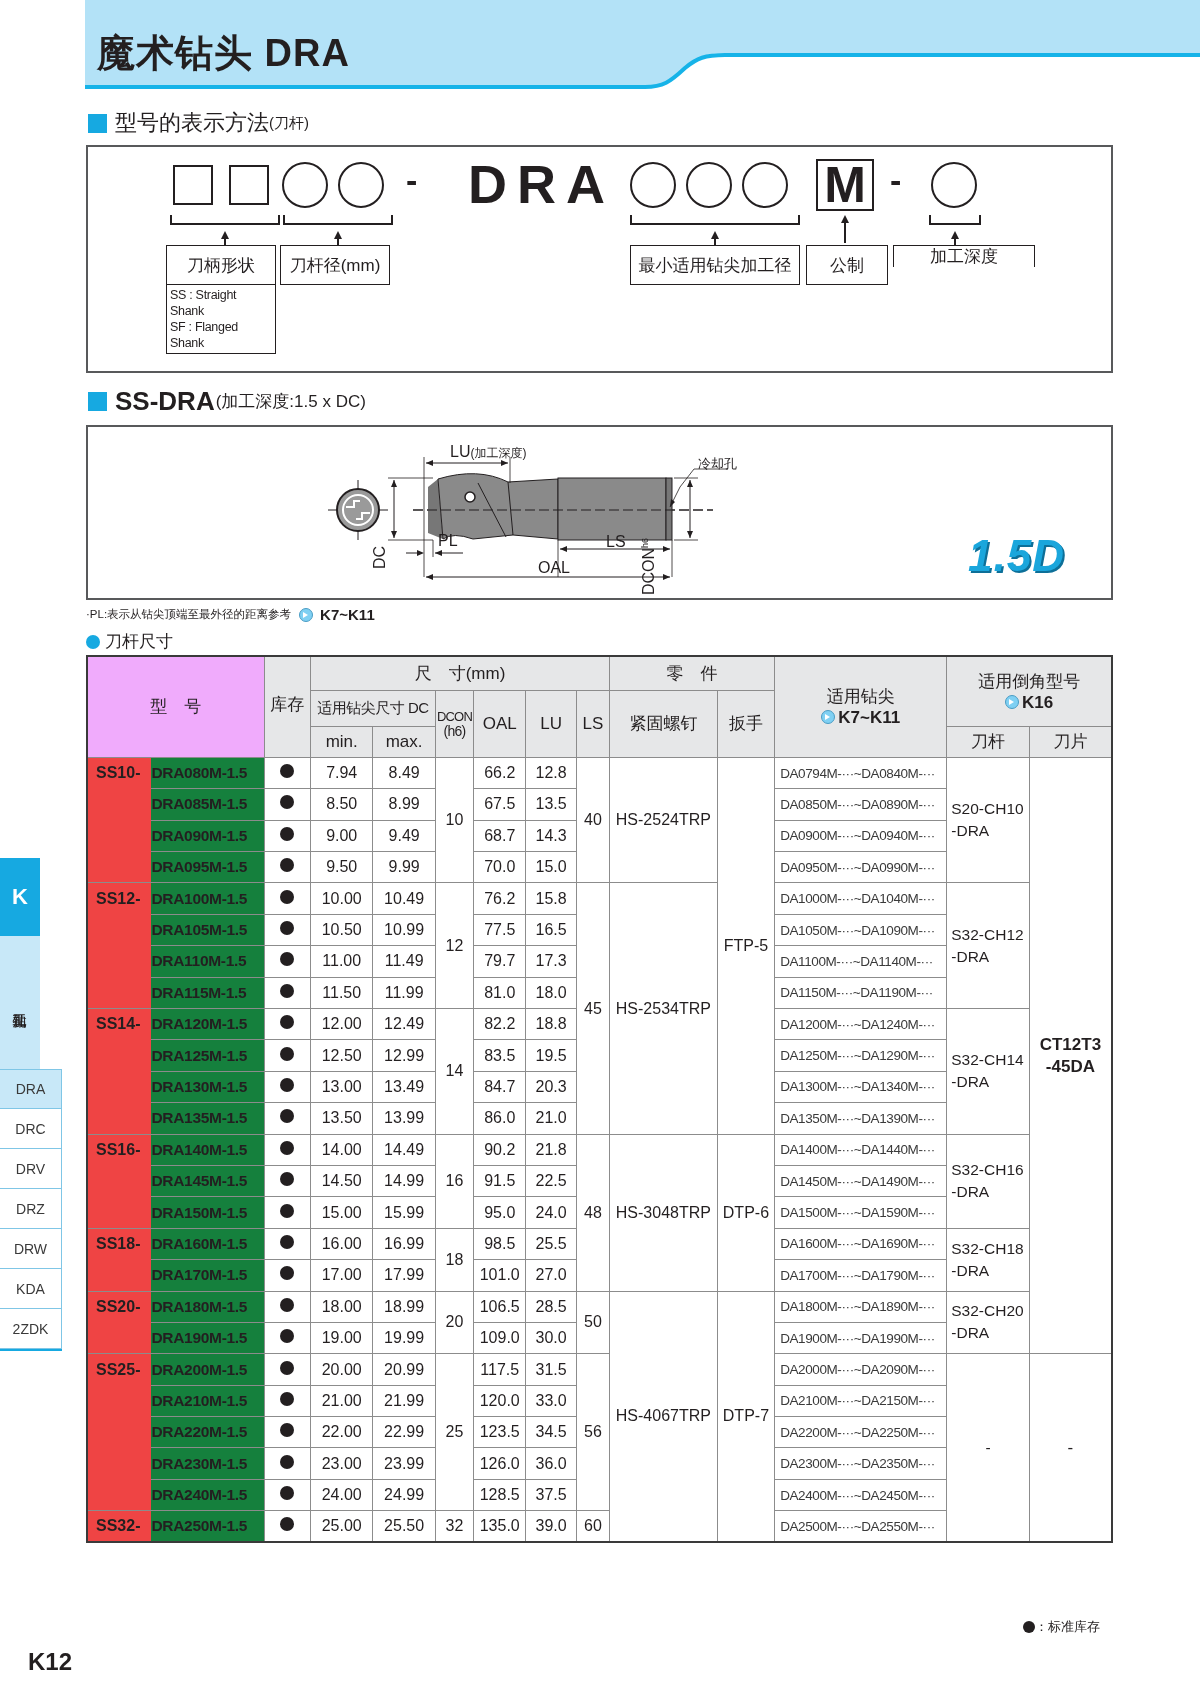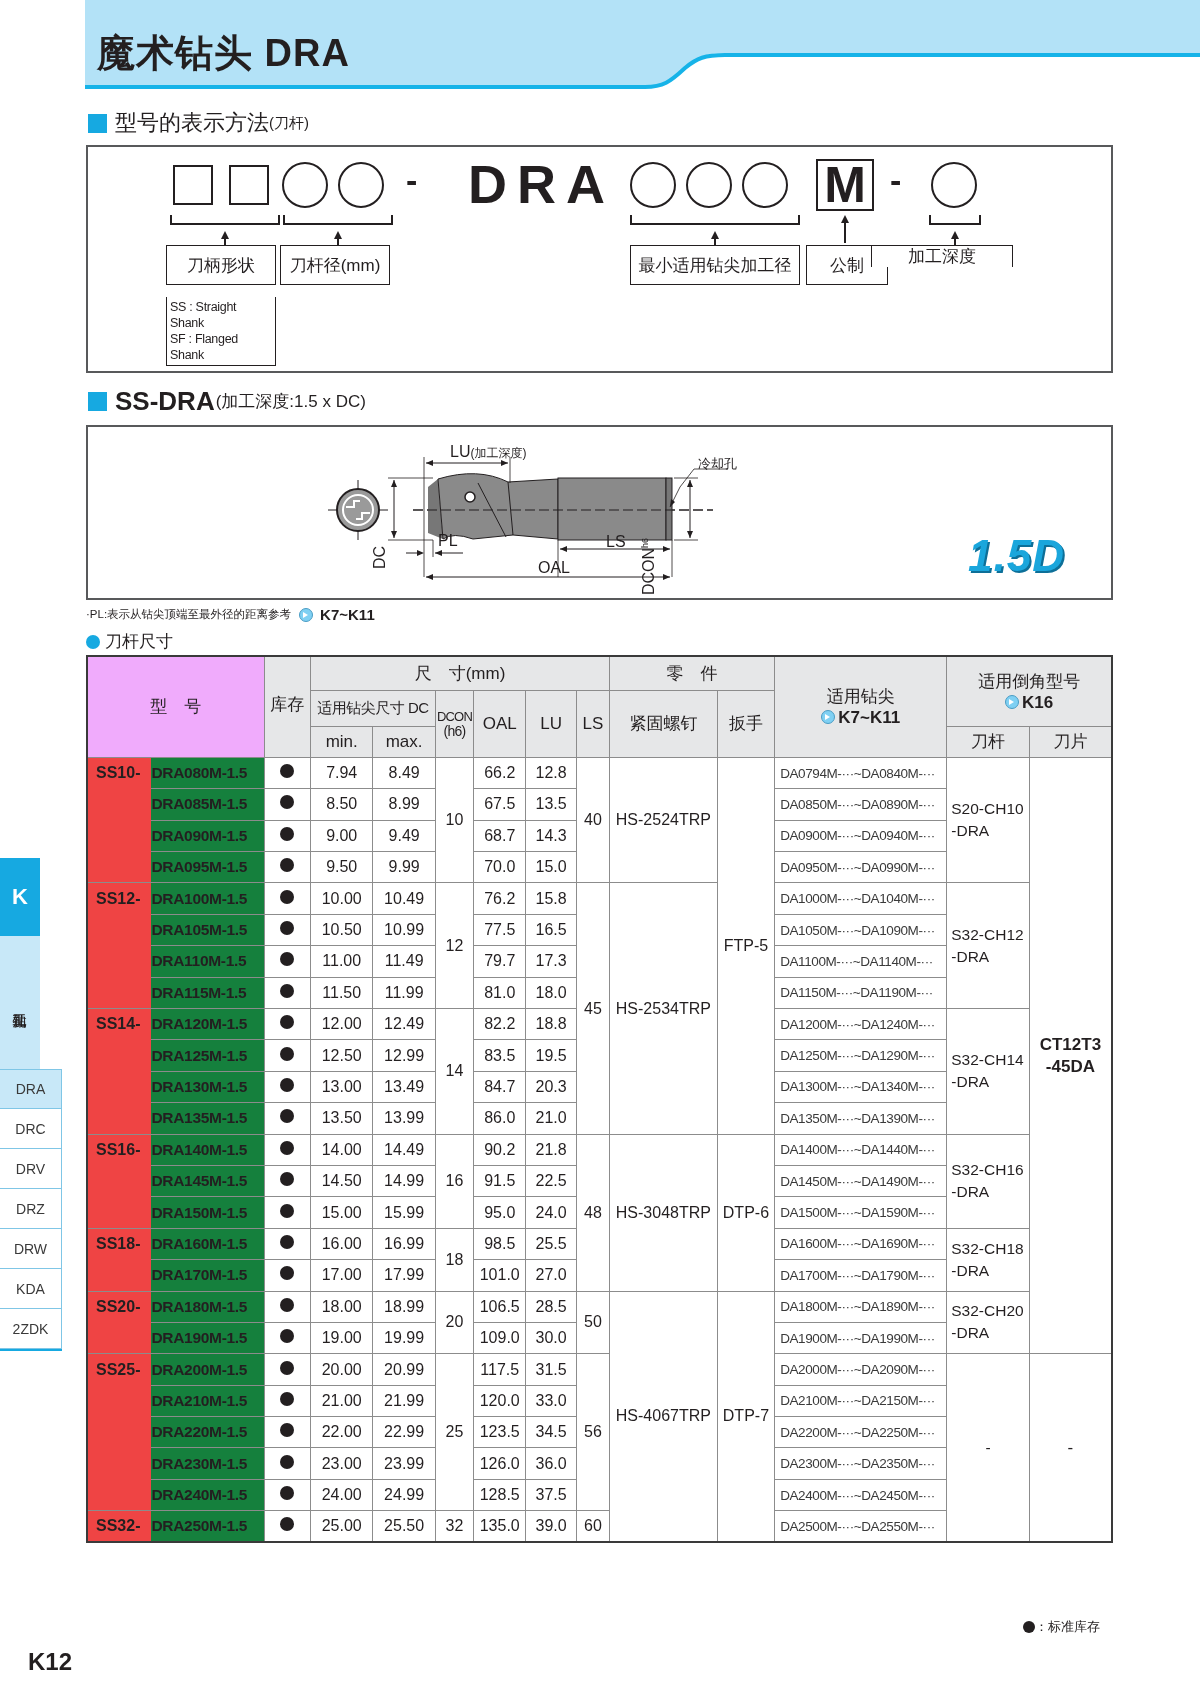--- a/index.html
+++ b/index.html
@@ -25,21 +25,21 @@
   
   .box { border: 2px solid #58595b; background: #fff; }
 
   
   .sym-sq { width: 40px; height: 40px; border: 2px solid #231f20; }
   .sym-ci { width: 46px; height: 46px; border: 2px solid #231f20; border-radius: 50%; }
   .bracket { border: 2px solid #231f20; border-top: none; height: 10px; }
   .arrow-up { width: 0; height: 0; border-left: 4px solid transparent; border-right: 4px solid transparent; border-bottom: 8px solid #231f20; }
   .arrow-stem { width: 2px; background: #231f20; }
   .lbl-box { border: 1.5px solid #231f20; font-size: 17px; display: flex; align-items: center; justify-content: center; background: #fff; }
-  .small-note { font-size: 12.5px; line-height: 16px; padding: 2px 3px; border: 1.5px solid #231f20; border-top: none; font-family: "Liberation Sans Narrow", "Liberation Sans", sans-serif; letter-spacing: -0.3px; margin-top: 12px; }
+  .small-note { font-size: 12.5px; line-height: 16px; padding: 2px 3px; border: 1.5px solid #231f20; border-top: none; font-family: "Liberation Sans Narrow", "Liberation Sans", sans-serif; letter-spacing: -0.3px; }
   .depth-list { font-size: 13px; line-height: 16px; text-align: center; border: 1.5px solid #231f20; border-top: 1px solid #231f20; padding: 2px 0; }
 
   
   table.spec { position: absolute; left: 86px; top: 655px; width: 1027px; border-collapse: collapse; table-layout: fixed; font-size: 16px; }
   table.spec td, table.spec th { border: 1px solid #8c8c8c; text-align: center; vertical-align: middle; font-weight: normal; height: 31.4px; padding: 0; white-space: nowrap; }
   table.spec { border: 2px solid #3a3a3a; }
   table.spec thead th { background: #e6e7e8; font-size: 17px; color: #231f20; }
   table.spec thead th.model-h { background: #f0abfc; }
   table.spec td.prefix { background: #ef4444; font-weight: bold; text-align: left; padding-left: 8px; border-right: none; font-size: 16px; }
   table.spec td.model { background: #15803d; font-weight: bold; text-align: center; padding-right: 23px; border-left: none; font-size: 15.5px; letter-spacing: -0.3px; }
@@ -118,21 +118,21 @@
     </div>
 
   <div class="abs lbl-box" style="left:78px; top:98px; width:110px; height:40px;">刀柄形状</div>
   <div class="abs small-note" style="left:78px; top:138px; width:110px;">
     <div>SS : Straight Shank</div>
     <div>SF : Flanged Shank</div>
   </div>
   <div class="abs lbl-box" style="left:192px; top:98px; width:110px; height:40px;">刀杆径(mm)</div>
   <div class="abs lbl-box" style="left:542px; top:98px; width:170px; height:40px;">最小适用钻尖加工径</div>
   <div class="abs lbl-box" style="left:718px; top:98px; width:82px; height:40px;">公制</div>
-  <div class="abs lbl-box" style="left:783px; top:98px; width:142px; height:22px; border-bottom:none;">加工深度</div>
+  <div class="abs lbl-box" style="left:805px; top:98px; width:142px; height:22px; border-bottom:none;">加工深度</div>
 </div>
 
 <div class="abs sec-title" style="left:88px; top:386px;">
   <span class="sec-sq"></span>
   <span class="bold">SS-DRA</span>
     <span class="sub" style="margin-left:-7px; font-size:17px;">(加工深度:1.5 x DC)</span>
 </div>
 
 <div class="abs box" style="left:86px; top:425px; width:1027px; height:175px;">
   <svg class="abs" style="left:0; top:0;" width="1023" height="171" viewBox="0 0 1023 171">

